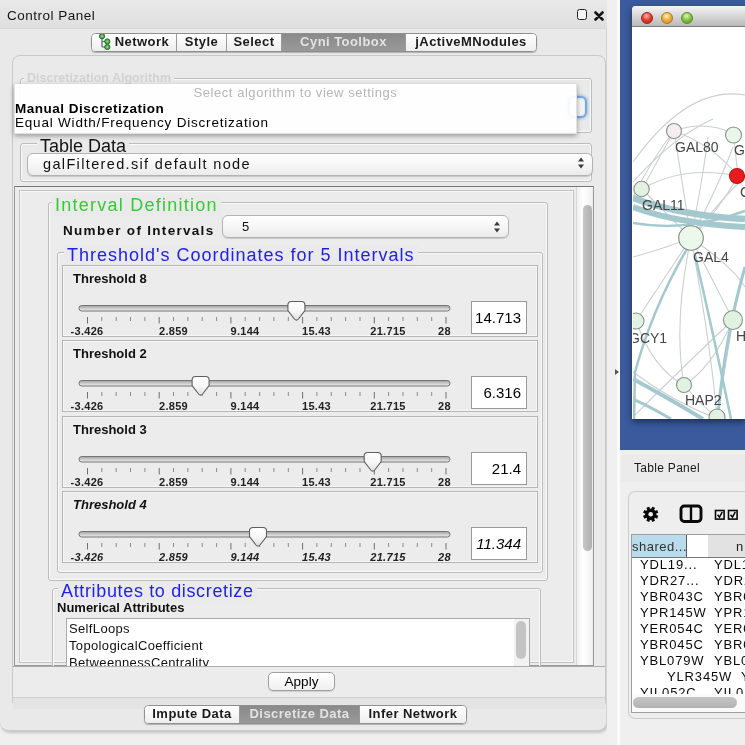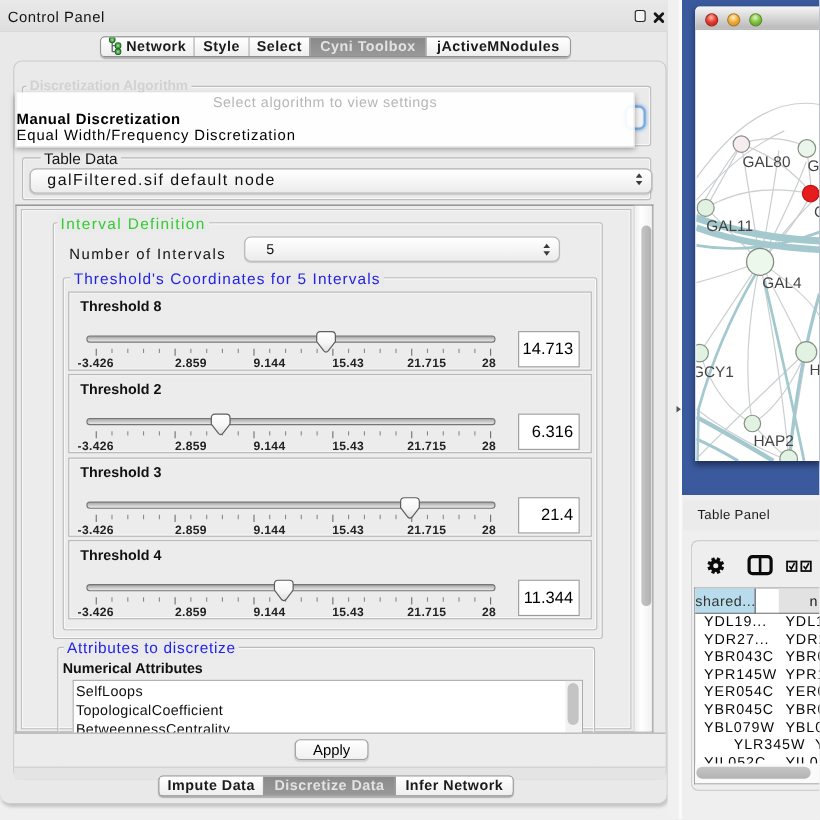--- a/index.html
+++ b/index.html
@@ -22,21 +22,21 @@
 .seg .sel { background:linear-gradient(#8a8a8a,#999999); color:#e3e3e3; }
 
 #toptabs { left:91px; top:33px; }
 #bottabs { left:144px; top:705px; }
 
 
 #innerpanel { left:12px; top:55px; width:594px; height:654px; border:1px solid #c9c9c9; border-radius:8px; background:#eaeaea; }
 
 
 .group { position:absolute; border:1px solid #bcbcbc; border-radius:3px; box-shadow:inset 0 0 0 1px rgba(255,255,255,0.7); }
-.gtitle { position:absolute; top:-8px; left:8px; padding:0 3px; font-size:14px; background:#eaeaea; white-space:nowrap;}
+.gtitle { position:absolute; top:-8px; left:8px; padding:0 3px; font-size:18px; background:#eaeaea; white-space:nowrap;}
 
 
 #tdgroup { left:20px; top:143px; width:572px; height:39px; }
 #tdgroup .gtitle { color:#141414; left:16px; }
 
 
 .combo { position:absolute; border:1px solid #b3b3b3; border-radius:6px; background:linear-gradient(#ffffff, #f5f5f5 55%, #ebebeb); box-shadow:0 1px 1px rgba(0,0,0,0.15); display:flex; align-items:center; font-size:14px; color:#111; }
 .combo .arr { position:absolute; right:7.5px; top:50%; transform:translateY(-50%); width:7px; height:11px; }
 .combo .arr:before { content:""; position:absolute; left:0; top:0; border-left:3.5px solid transparent; border-right:3.5px solid transparent; border-bottom:4.5px solid #3a3a3a; }
 .combo .arr:after { content:""; position:absolute; left:0; bottom:0; border-left:3.5px solid transparent; border-right:3.5px solid transparent; border-top:4.5px solid #3a3a3a; }
@@ -57,21 +57,21 @@
 
 
 #viewport { left:14px; top:186px; width:580px; height:480px; border:1px solid #999999; border-top-color:#777; background:#ececec; overflow:hidden; }
 #scrollinner { left:19px; top:190px; width:555px; height:473px; border:1px solid #c2c2c2; box-shadow:inset 0 0 0 1px rgba(255,255,255,0.6); }
 #vsb { left:576px; top:187px; width:16px; height:478px; background:linear-gradient(90deg,#efefef,#ffffff 40%,#f2f2f2); border-left:1px solid #d9d9d9;}
 #vsbthumb { left:583px; top:205px; width:9px; height:346px; background:linear-gradient(90deg,#c6c6c6,#b0b0b0); border-radius:4.5px; }
 
 
 #idgroup { left:48px; top:202px; width:500px; height:379px; }
 #idgroup .gtitle { color:#33cc33; left:3px; letter-spacing:1.25px; }
-#nilabel { left:63px; top:223px; font-size:13.5px; font-weight:400; color:#111; letter-spacing:1.3px; }
+#nilabel { left:63px; top:223px; font-size:13.5px; font-weight:700; color:#111; letter-spacing:1.3px; }
 #nicombo { left:222px; top:215px; width:287px; height:23px; }
 #nicombo span { margin-left:19px; font-size:13px; }
 
 
 #thgroup { left:57px; top:252px; width:486px; height:321px; }
 #thgroup .gtitle { color:#2222e6; left:6px; letter-spacing:1.0px; }
 
 .tpanel { position:absolute; left:62px; width:476px; height:72px; border:1px solid #b6b6b6; background:#ececec; box-shadow:inset 0 0 0 1px rgba(255,255,255,0.55);}
 .tpanel .tlabel { position:absolute; left:10px; top:5px; font-size:13px; font-weight:700; color:#111; }
 .tpanel svg.slider { position:absolute; left:0px; top:24px; }
@@ -144,21 +144,21 @@
         </g>
         <circle cx="3" cy="3.2" r="2.6" fill="#56ab56" stroke="#1f7020" stroke-width="1"></circle>
         <circle cx="3" cy="3.2" r="1" fill="#9ccf9c"></circle>
         <circle cx="8.3" cy="8.5" r="2.6" fill="#56ab56" stroke="#1f7020" stroke-width="1"></circle>
         <circle cx="8.3" cy="8.5" r="1" fill="#9ccf9c"></circle>
         <circle cx="8.3" cy="14" r="2.6" fill="#56ab56" stroke="#1f7020" stroke-width="1"></circle>
         <circle cx="8.3" cy="14" r="1" fill="#9ccf9c"></circle>
       </svg>Network</div>
   <div class="sg" style="width:50px;">Style</div>
   <div class="sg" style="width:55px;">Select</div>
-  <div class="sg sel" style="width:106px;">Cyni Toolbox</div>
+  <div class="sg sel" style="width:124px;">Cyni Toolbox</div>
   <div class="sg" style="width:130px;">jActiveMNodules</div>
 </div>
 
 <div class="group" id="dagroup">
     <span class="gtitle">Discretization Algorithm</span>
   </div>
 <div class="abs" id="dacombo-ring"></div>
 
 <div class="group" id="tdgroup">
     <span class="gtitle">Table Data</span>
@@ -344,21 +344,21 @@
   </svg>
   <span class="ticklab" style="left:24px;">-3.426</span>
     <span class="ticklab" style="left:110.5px;">2.859</span>
     <span class="ticklab" style="left:182px;">9.144</span>
     <span class="ticklab" style="left:253.5px;">15.43</span>
     <span class="ticklab" style="left:325px;">21.715</span>
     <span class="ticklab" style="left:381.5px;">28</span>
   <div class="tfield">21.4</div>
 </div>
 
-<div class="tpanel" style="top:491px;">
+<div class="tpanel" style="top:491px;font-style:italic;">
   <div class="tlabel">Threshold 4</div>
   <svg class="slider" width="400" height="46" viewBox="0 0 400 46">
     <defs>
       <linearGradient id="trk3" x1="0" y1="0" x2="0" y2="1">
           <stop offset="0" stop-color="#9e9e9e"></stop>
           <stop offset="0.45" stop-color="#c6c6c6"></stop>
           <stop offset="1" stop-color="#efefef"></stop>
         </linearGradient>
       <linearGradient id="thm3" x1="0" y1="0" x2="0" y2="1">
           <stop offset="0" stop-color="#ffffff"></stop>

